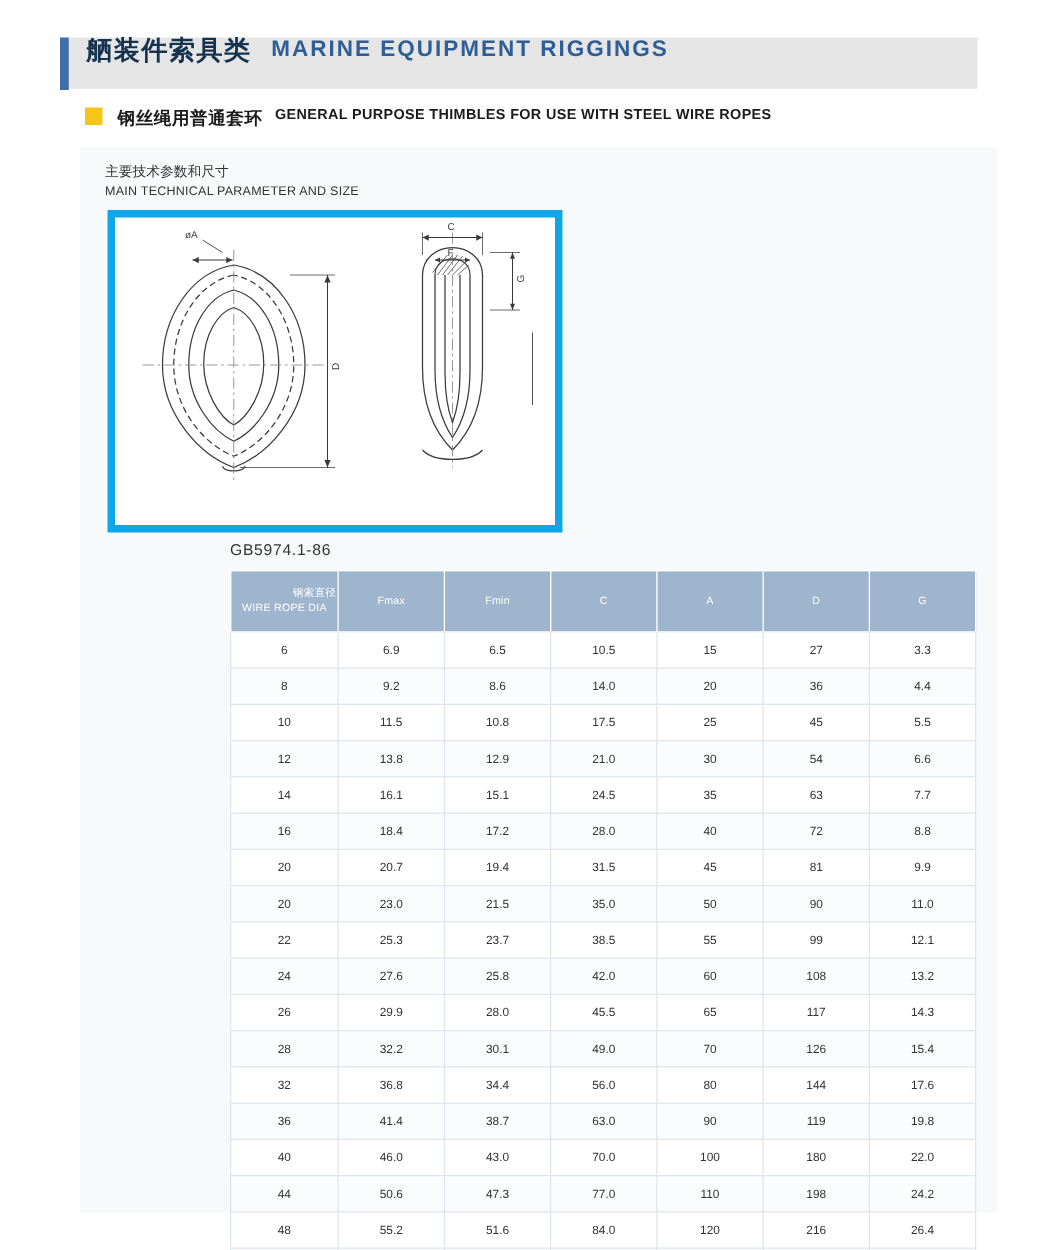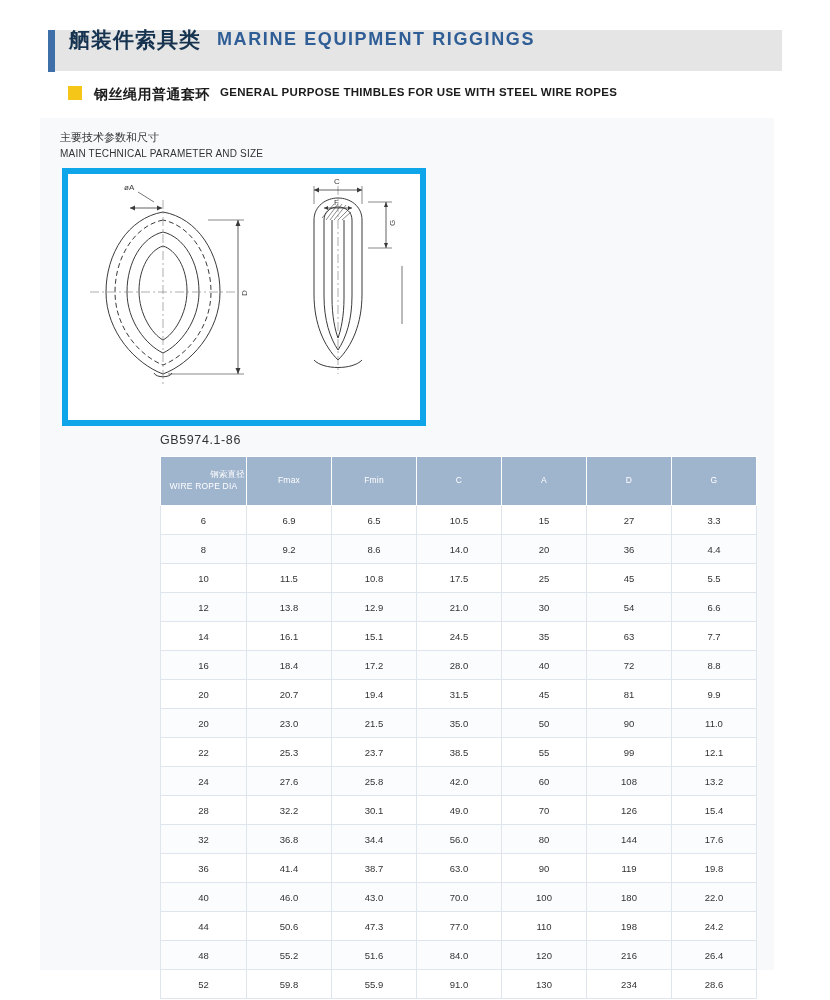--- a/index.html
+++ b/index.html
@@ -86,21 +86,21 @@
     font-size: 11.5px;
     font-weight: bold;
     color: #1b1b1b;
     margin-left: 10px;
     letter-spacing: 0.3px;
   }
 
   
   .content-panel {
     position: absolute;
-    left: 40px;
+    left: 64px;
     top: 118px;
     width: 734px;
     height: 852px;
     background: #f7f9fb;
   }
 
   .param-label-cn {
     position: absolute;
     left: 20px;
     top: 12px;
@@ -403,20 +403,29 @@
           <tr>
             <td>24</td>
             <td>27.6</td>
             <td>25.8</td>
             <td>42.0</td>
             <td>60</td>
             <td>108</td>
             <td>13.2</td>
           </tr>
           <tr>
+            <td>26</td>
+            <td>29.9</td>
+            <td>28.0</td>
+            <td>45.5</td>
+            <td>65</td>
+            <td>117</td>
+            <td>14.3</td>
+          </tr>
+          <tr>
             <td>28</td>
             <td>32.2</td>
             <td>30.1</td>
             <td>49.0</td>
             <td>70</td>
             <td>126</td>
             <td>15.4</td>
           </tr>
           <tr>
             <td>32</td>

